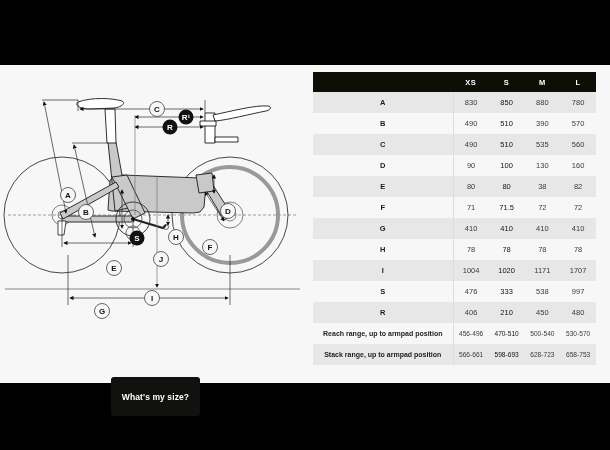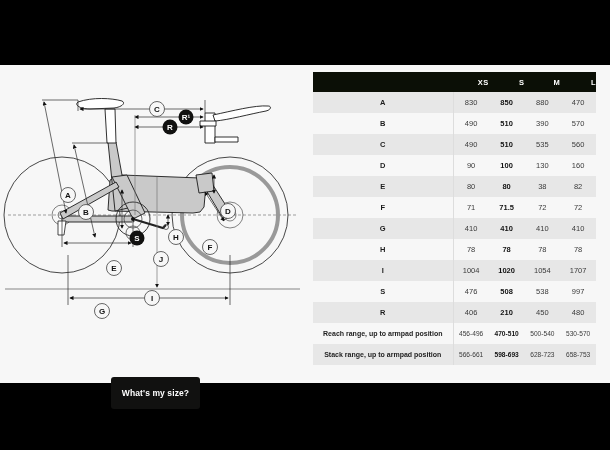--- a/index.html
+++ b/index.html
@@ -18,61 +18,61 @@
   #content{
     position:absolute;left:0;top:65px;width:610px;height:318px;
     background:#f7f7f7;
   }
 
   
   #diagram-pane{position:absolute;left:0;top:0;width:305px;height:318px;}
   #bike-svg{position:absolute;left:0;top:0;}
 
   #size-button{
-    position:absolute;left:111px;top:312px;width:89px;height:32px;
+    position:absolute;left:111px;top:312px;width:89px;height:39px;
     background:#111110;color:#ffffff;
     border:0;border-radius:3px;
     font-family:"Liberation Sans", sans-serif;
     font-size:8.5px;font-weight:700;letter-spacing:.1px;
     display:flex;align-items:center;justify-content:center;
     cursor:pointer;padding:0;
   }
 
   
   #geo-table{
     position:absolute;left:313px;top:7px;width:283px;
     border-collapse:collapse;table-layout:fixed;
   }
   #geo-table col.c-label{width:140px;}
   #geo-table col.c-val{width:35.75px;}
 
   #geo-table thead th{
     background:#0b0f06;color:#ffffff;
     height:20px;
     font-size:7.5px;font-weight:700;letter-spacing:.5px;
-    text-align:right;vertical-align:middle;
+    text-align:center;vertical-align:middle;
     padding:0;
   }
   #geo-table thead th.hlabel{text-align:left;}
 
   #geo-table tbody tr{height:21px;}
   #geo-table tbody tr.odd  td{background:#e7e7e7;}
   #geo-table tbody tr.even td{background:#f7f7f7;}
 
   #geo-table tbody td{
     padding:0;height:21px;vertical-align:middle;
     font-size:7.5px;color:#3a3a3a;text-align:center;
   }
   #geo-table tbody td.lbl{
     font-weight:700;color:#1d1d1d;
     border-right:1px solid #dddddd;
     font-size:7.5px;
   }
   #geo-table tbody tr.wide td.lbl{font-size:7px;}
-  #geo-table tbody td.v-s{font-weight:700;color:#121212;}
+  #geo-table tbody td.v-s{font-weight:400;color:#121212;}
   #geo-table tbody tr.wide td{font-size:6.6px;}
 </style>
 </head>
 <body>
 
 <div id="root">
 
   <div class="bar" id="bar-top"></div>
   <div class="bar" id="bar-bottom"></div>
 
@@ -253,21 +253,21 @@
           <th>M</th>
           <th>L</th>
         </tr>
       </thead>
       <tbody id="geo-body">
           <tr class="odd">
             <td class="lbl">A</td>
             <td>830</td>
             <td class="v-s">850</td>
             <td>880</td>
-            <td>470</td>
+            <td>780</td>
           </tr>
           <tr class="even">
             <td class="lbl">B</td>
             <td>490</td>
             <td class="v-s">510</td>
             <td>390</td>
             <td>570</td>
           </tr>
           <tr class="odd">
             <td class="lbl">C</td>
@@ -308,27 +308,27 @@
             <td class="lbl">H</td>
             <td>78</td>
             <td class="v-s">78</td>
             <td>78</td>
             <td>78</td>
           </tr>
           <tr class="odd">
             <td class="lbl">I</td>
             <td>1004</td>
             <td class="v-s">1020</td>
-            <td>1054</td>
+            <td>1171</td>
             <td>1707</td>
           </tr>
           <tr class="even">
             <td class="lbl">S</td>
             <td>476</td>
-            <td class="v-s">508</td>
+            <td class="v-s">333</td>
             <td>538</td>
             <td>997</td>
           </tr>
           <tr class="odd">
             <td class="lbl">R</td>
             <td>406</td>
             <td class="v-s">210</td>
             <td>450</td>
             <td>480</td>
           </tr>

